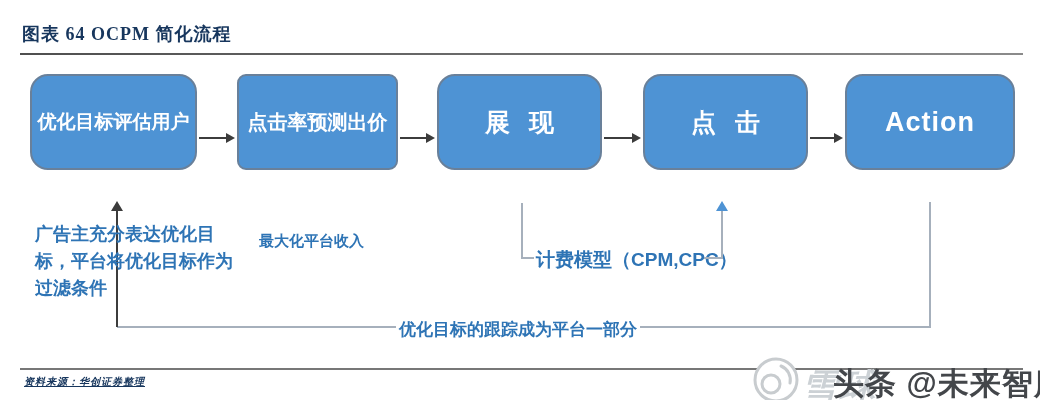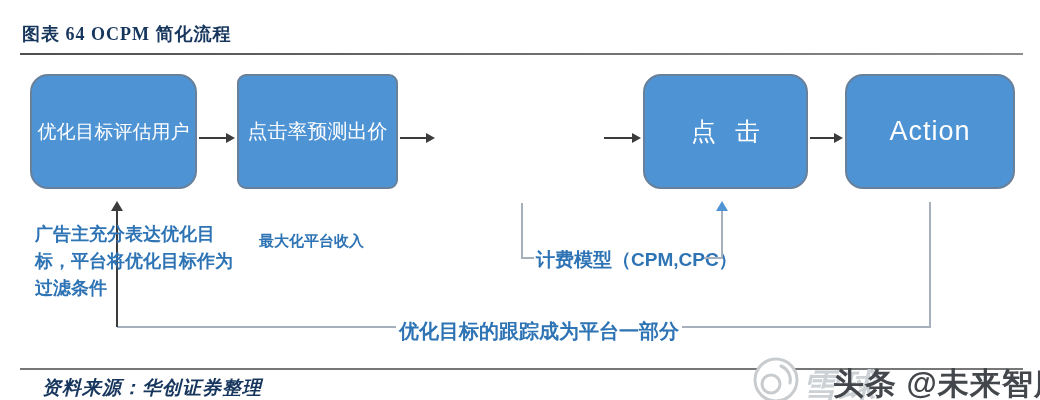--- a/index.html
+++ b/index.html
@@ -15,26 +15,26 @@
     font-family:"Liberation Serif","DejaVu Serif",serif;
     font-weight:bold;font-size:18px;letter-spacing:1px;
     color:var(--title_text,#17365d);white-space:nowrap;
   }
   .title-rule{
     position:absolute;left:20px;top:41px;width:1003px;height:2px;
     background:linear-gradient(to right,#4f4f4f,#8b8b8b);
   }
   
   .flow-box{
-    position:absolute;top:62px;height:115px;box-sizing:border-box;
+    position:absolute;top:62px;height:96px;box-sizing:border-box;
     background:var(--box_fill,#4e93d4);
     border:2px solid var(--box_border,#69809a);
     border-radius:18px;
     display:flex;align-items:center;justify-content:center;
-    color:var(--box_text,#ffffff);font-weight:normal;text-align:center;
+    color:var(--box_text,#ffffff);font-weight:bold;text-align:center;
   }
   .box-1{left:30px;width:167px;font-size:19px;}
   .box-2{left:237px;width:161px;font-size:20px;border-radius:9px;}
   .box-3{left:437px;width:165px;font-size:25px;letter-spacing:6px;text-indent:6px;}
   .box-4{left:643px;width:165px;font-size:25px;letter-spacing:6px;text-indent:6px;}
   .box-5{left:845px;width:170px;font-size:27px;letter-spacing:1px;}
   
   .h-arrow-line{position:absolute;top:125px;height:2px;background:var(--arrow_dark,#3c3c3c);}
   .h-arrow-head{
     position:absolute;top:121px;width:0;height:0;
@@ -49,21 +49,21 @@
   .loop-h-line{position:absolute;left:117px;top:314px;width:814px;height:2px;background:var(--connector_light,#a6b0bc);}
   .loop-right-line{position:absolute;left:929px;top:190px;width:2px;height:125px;background:var(--connector_light,#a6b0bc);}
   .feedback-line{position:absolute;left:116px;top:197px;width:2px;height:118px;background:var(--arrow_dark,#3c3c3c);}
   .feedback-head{
     position:absolute;left:111px;top:189px;width:0;height:0;
     border-left:6px solid transparent;border-right:6px solid transparent;
     border-bottom:10px solid var(--arrow_dark,#3c3c3c);
   }
   .note-tracking{
     position:absolute;left:396px;top:306px;z-index:2;
-    font-size:20px;font-weight:bold;color:var(--note_text,#2e74b5);
+    font-size:17px;font-weight:bold;color:var(--note_text,#2e74b5);
     background:#ffffff;padding:0 3px;white-space:nowrap;
   }
   
   .billing-drop-line{position:absolute;left:521px;top:191px;width:2px;height:56px;background:var(--connector_light,#8c9aa8);}
   .billing-dash-left{position:absolute;left:521px;top:245px;width:13px;height:2px;background:var(--connector_light,#8c9aa8);}
   .billing-dash-right{position:absolute;left:704px;top:245px;width:19px;height:2px;background:var(--connector_light,#8c9aa8);}
   .billing-up-line{position:absolute;left:721px;top:199px;width:2px;height:48px;background:var(--connector_light,#8c9aa8);}
   .billing-arrow-head{
     position:absolute;left:716px;top:189px;width:0;height:0;
     border-left:6px solid transparent;border-right:6px solid transparent;
@@ -79,24 +79,24 @@
     font-size:18px;line-height:1.5;font-weight:600;
     color:var(--note_text,#2e74b5);word-break:break-all;
   }
   .note-maximize{
     position:absolute;left:259px;top:220px;
     font-size:15px;font-weight:600;color:var(--note_text,#2e74b5);white-space:nowrap;
   }
   
   .source-divider{position:absolute;left:20px;top:356px;width:1003px;height:2px;background:#777777;z-index:0;}
   .source-text{
-    position:absolute;left:42px;top:363px;
+    position:absolute;left:24px;top:363px;
     font-family:"Liberation Serif","DejaVu Serif",serif;
-    font-style:italic;font-weight:bold;font-size:19px;letter-spacing:1px;
-    color:var(--title_text,#17365d);white-space:nowrap;
+    font-style:italic;font-weight:bold;font-size:10px;letter-spacing:1px;
+    color:var(--title_text,#17365d);white-space:nowrap;text-decoration:underline;
   }
   
   .watermark{position:absolute;left:0;top:0;width:100%;height:100%;pointer-events:none;}
   .snowball-icon{position:absolute;left:751px;top:343px;z-index:2;}
   .wm-light{
     position:absolute;left:801px;top:351px;z-index:1;
     font-size:36px;font-weight:bold;color:#ccd1d5;white-space:nowrap;letter-spacing:2px;font-style:italic;
   }
   .wm-ghost{
     position:absolute;left:893px;top:347px;z-index:1;
@@ -110,20 +110,21 @@
 </head>
 <body>
 
 <div class="canvas">
 
   <div class="figure-title">图表 64 OCPM 简化流程</div>
   <div class="title-rule"></div>
 
   <div class="flow-box box-1">优化目标评估用户</div>
   <div class="flow-box box-2">点击率预测出价</div>
+  <div class="flow-box box-3">展 现</div>
   <div class="flow-box box-5">Action</div>
   <div class="flow-box box-4">点 击</div>
 
   <div class="h-arrow-line a1l"></div>
   <div class="h-arrow-head a1h"></div>
   <div class="h-arrow-line a2l"></div>
   <div class="h-arrow-head a2h"></div>
   <div class="h-arrow-line a3l"></div>
   <div class="h-arrow-head a3h"></div>
   <div class="h-arrow-line a4l"></div>

